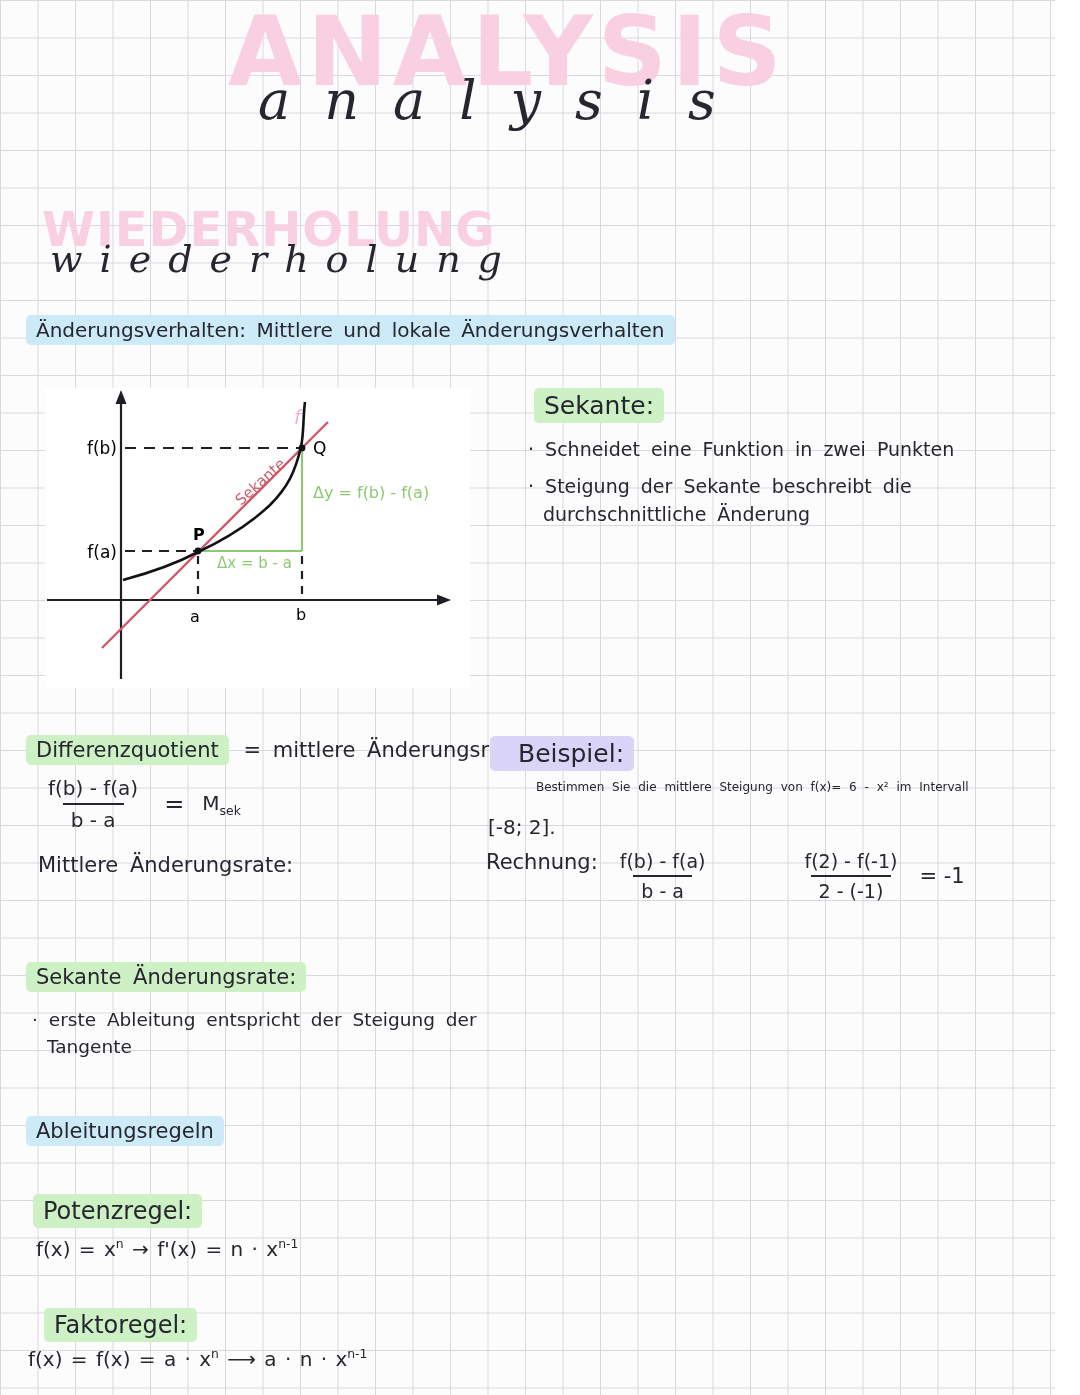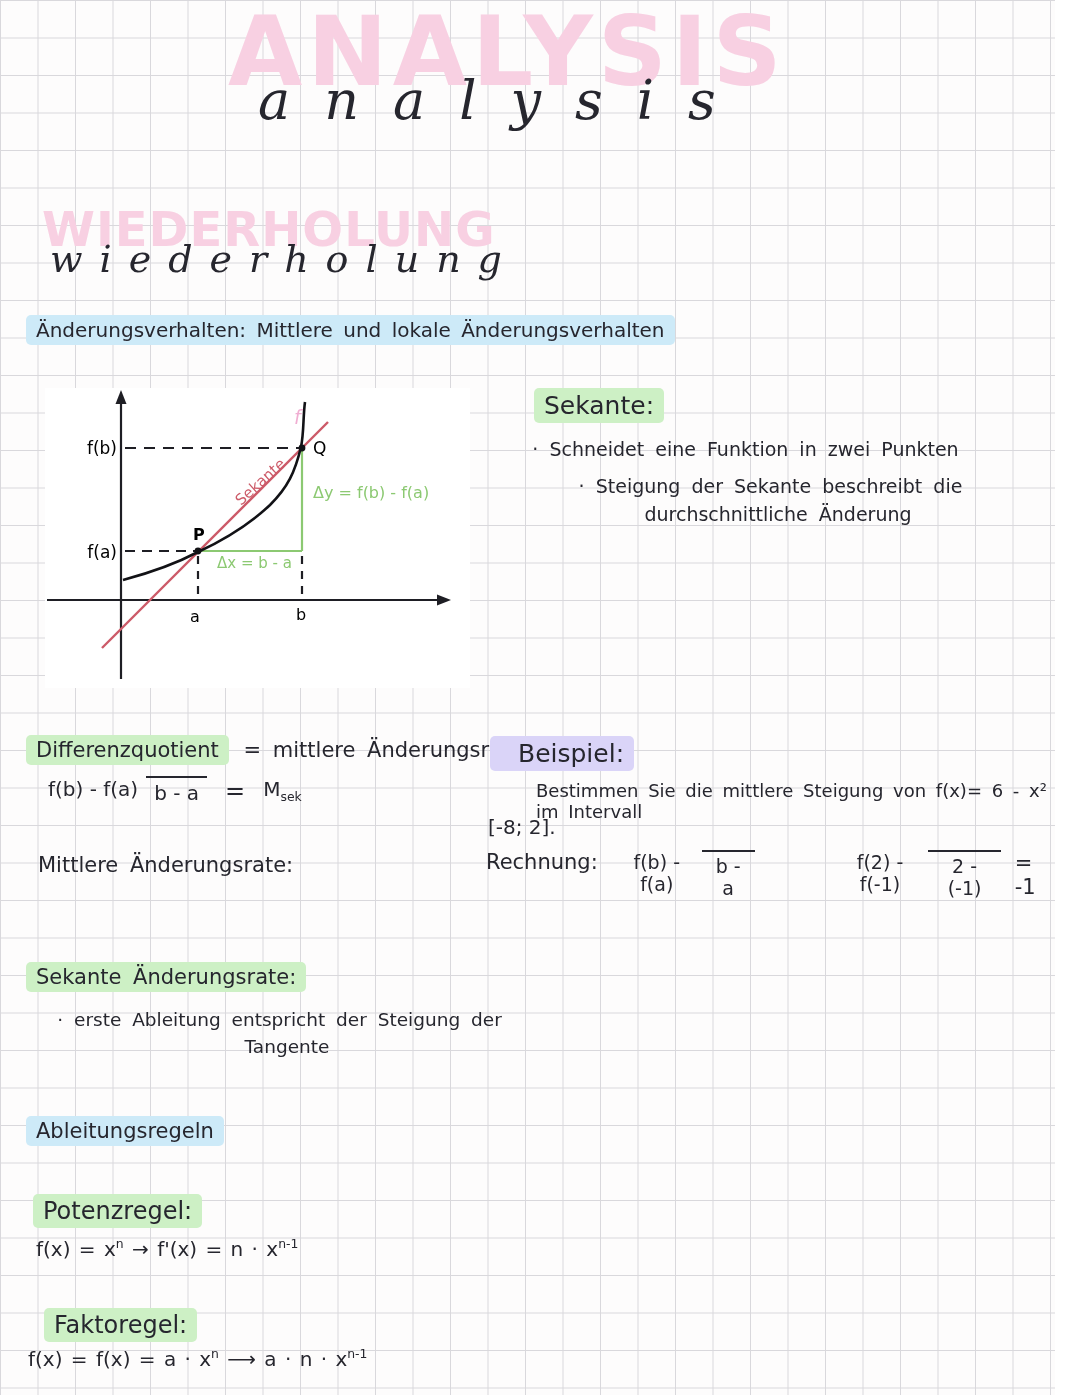--- a/index.html
+++ b/index.html
@@ -20,23 +20,23 @@
     font-weight:700;color:#f8d0e2;letter-spacing:5px;
     font-family:"DejaVu Sans",sans-serif;line-height:1;
   }
   .script{
     font-family:"DejaVu Serif",serif;font-style:italic;line-height:1;
   }
   .hl{padding:3px 10px;border-radius:5px;display:inline-block;}
   .hl-blue{background:#cdeaf8;}
   .hl-green{background:#cdf0c5;}
   .hl-purple{background:#dad4f8;}
-  .body-text{font-size:19px;word-spacing:5px;line-height:1.45;text-align:center;}
+  .body-text{font-size:19px;word-spacing:5px;line-height:1.45;}
   .bullet{padding-left:15px;text-indent:-15px;}
-  .frac{display:inline-flex;flex-direction:row;align-items:center;vertical-align:middle;text-align:center;}
+  .frac{display:inline-flex;flex-direction:column;align-items:center;vertical-align:middle;text-align:center;}
   .frac .num{padding:0 8px 3px;}
   .frac .den{border-top:2.5px solid #26262e;padding:3px 8px 0;}
   .row{display:flex;align-items:center;}
   sup{font-size:0.62em;}
   sub{font-size:0.62em;}
   .graph-panel{background:#ffffff;}
   svg text{font-family:"DejaVu Sans",sans-serif;}
 </style>
 </head>
 <body>
@@ -105,21 +105,21 @@
       <span class="den">b - a</span>
     </span>
     <span style="font-size:24px;">=</span>
     <span><span>M</span><sub>sek</sub></span>
   </div>
   <div class="abs" style="left:38px;top:853px;font-size:21px;word-spacing:5px;">Mittlere Änderungsrate:</div>
 
   <div class="abs" style="left:490px;top:736px;">
     <span class="hl hl-purple" style="font-size:25px;padding-left:28px;">Beispiel:</span>
   </div>
-  <div class="abs" style="left:488px;top:780px;font-size:18px;word-spacing:4px;width:540px;padding-left:48px;">Bestimmen Sie die mittlere Steigung von f(x)= 6 - x² im Intervall</div>
+  <div class="abs" style="left:488px;top:780px;font-size:12px;word-spacing:4px;width:540px;padding-left:48px;">Bestimmen Sie die mittlere Steigung von f(x)= 6 - x² im Intervall</div>
   <div class="abs" style="left:488px;top:815px;font-size:20px;">[-8; 2].</div>
   <div class="abs row" style="left:486px;top:850px;font-size:19px;gap:14px;">
     <span style="font-size:21px;align-self:flex-start;">Rechnung:</span>
     <span class="frac">
       <span class="num">f(b) - f(a)</span>
       <span class="den">b - a</span>
     </span>
     <span style="width:55px;"></span>
     <span class="frac">
       <span class="num">f(2) - f(-1)</span>

